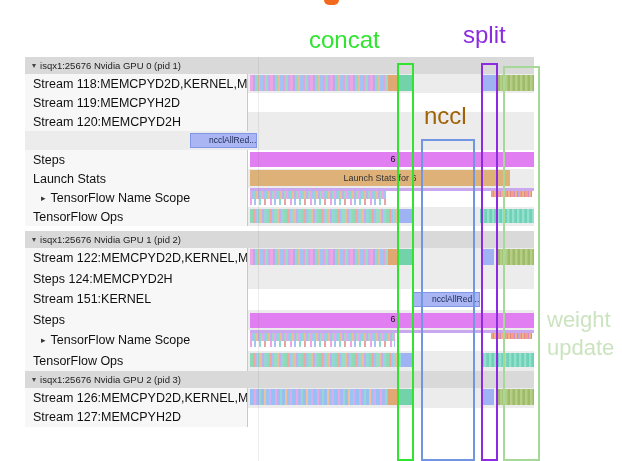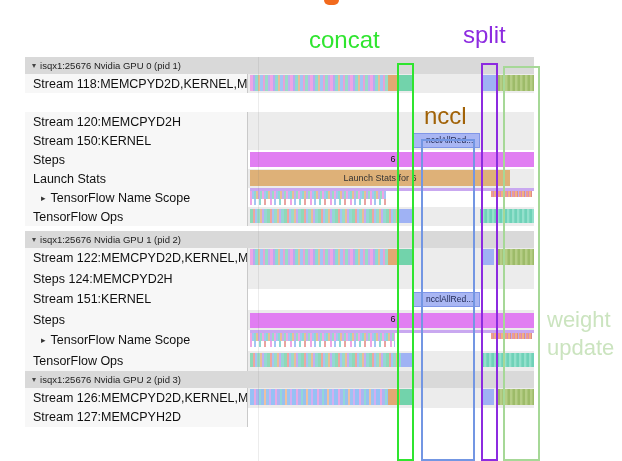--- a/index.html
+++ b/index.html
@@ -38,21 +38,21 @@
     #6fd2b8 0 2px,#93e0cc 2px 4px,#7cd6bf 4px 5px);}
   .stripes-ops{background:repeating-linear-gradient(90deg,
     #8fd9b7 0 3px,#eda6a0 3px 5px,#a5c4f4 5px 7px,#9adbc8 7px 10px,
     #e9bd98 10px 12px,#c3aef2 12px 14px,#93d8d4 14px 17px);}
   .stripes-nsr{background:repeating-linear-gradient(90deg,
     #ef9f8a 0 2px,#d98ac0 2px 3px,#f0b183 3px 5px,#e08a8a 5px 6px,#b9a9f1 6px 7px);}
   .b-orange{background:#e2a873;}
   .b-teal{background:#72d3ab;}
   .b-blue{background:#9fb2f4;}
   .nccl-bar{background:#a9b6f3;border:1px solid #8096e8;box-sizing:border-box;
-    font-size:8.5px;color:#222a55;line-height:13px;padding-left:12px;
+    font-size:8.5px;color:#222a55;line-height:13px;padding-left:18px;
     white-space:nowrap;overflow:hidden;top:2px;height:15px;}
   .steps-bar{background:#e17ef2;top:2px;height:15px;}
   .steps-num{position:absolute;font-size:9px;color:#111;top:4px;width:14px;text-align:center;}
   .launch-bar{background:#deb178;top:1px;height:16px;font-size:9px;color:#333;
     text-align:center;line-height:16px;white-space:nowrap;overflow:hidden;}
   .ns-line{position:absolute;top:0;height:3px;background:#c9a8f0;}
   .ns-wrap{position:absolute;top:3px;height:14px;}
   .ns-top{height:8px;background:repeating-linear-gradient(90deg,
     #eda6e4 0 2px,#a5c4f4 2px 4px,#8fd9d2 4px 6px,#e9bd98 6px 8px,#c3aef2 8px 10px,#9adbc8 10px 12px);}
   .ns-comb{height:6px;background:repeating-linear-gradient(90deg,
@@ -84,28 +84,28 @@
       <div class="lbl">Stream 118:MEMCPYD2D,KERNEL,ME</div>
       <div class="track g">
         <div class="bar stripes-main" style="left:2px;width:138px"></div>
         <div class="bar b-orange" style="left:140px;width:10px"></div>
         <div class="bar b-teal" style="left:150px;width:15px"></div>
         <div class="bar b-blue" style="left:234px;width:14px"></div>
         <div class="bar stripes-olive" style="left:250px;width:36px"></div>
       </div>
     </div>
     <div class="row">
+      <div class="lbl">Stream 119:MEMCPYH2D</div>
       <div class="track"></div>
     </div>
     <div class="row">
       <div class="lbl">Stream 120:MEMCPYD2H</div>
       <div class="track g"></div>
     </div>
     <div class="row">
-      <div class="lbl">Stream 150:KERNEL</div>
       <div class="track g">
         <div class="bar nccl-bar" style="left:165px;width:67px">ncclAllRed...</div>
       </div>
     </div>
     <div class="row">
       <div class="lbl">Steps</div>
       <div class="track">
         <div class="bar steps-bar" style="left:2px;width:284px"></div>
         <div class="steps-num" style="left:138px">6</div>
       </div>

